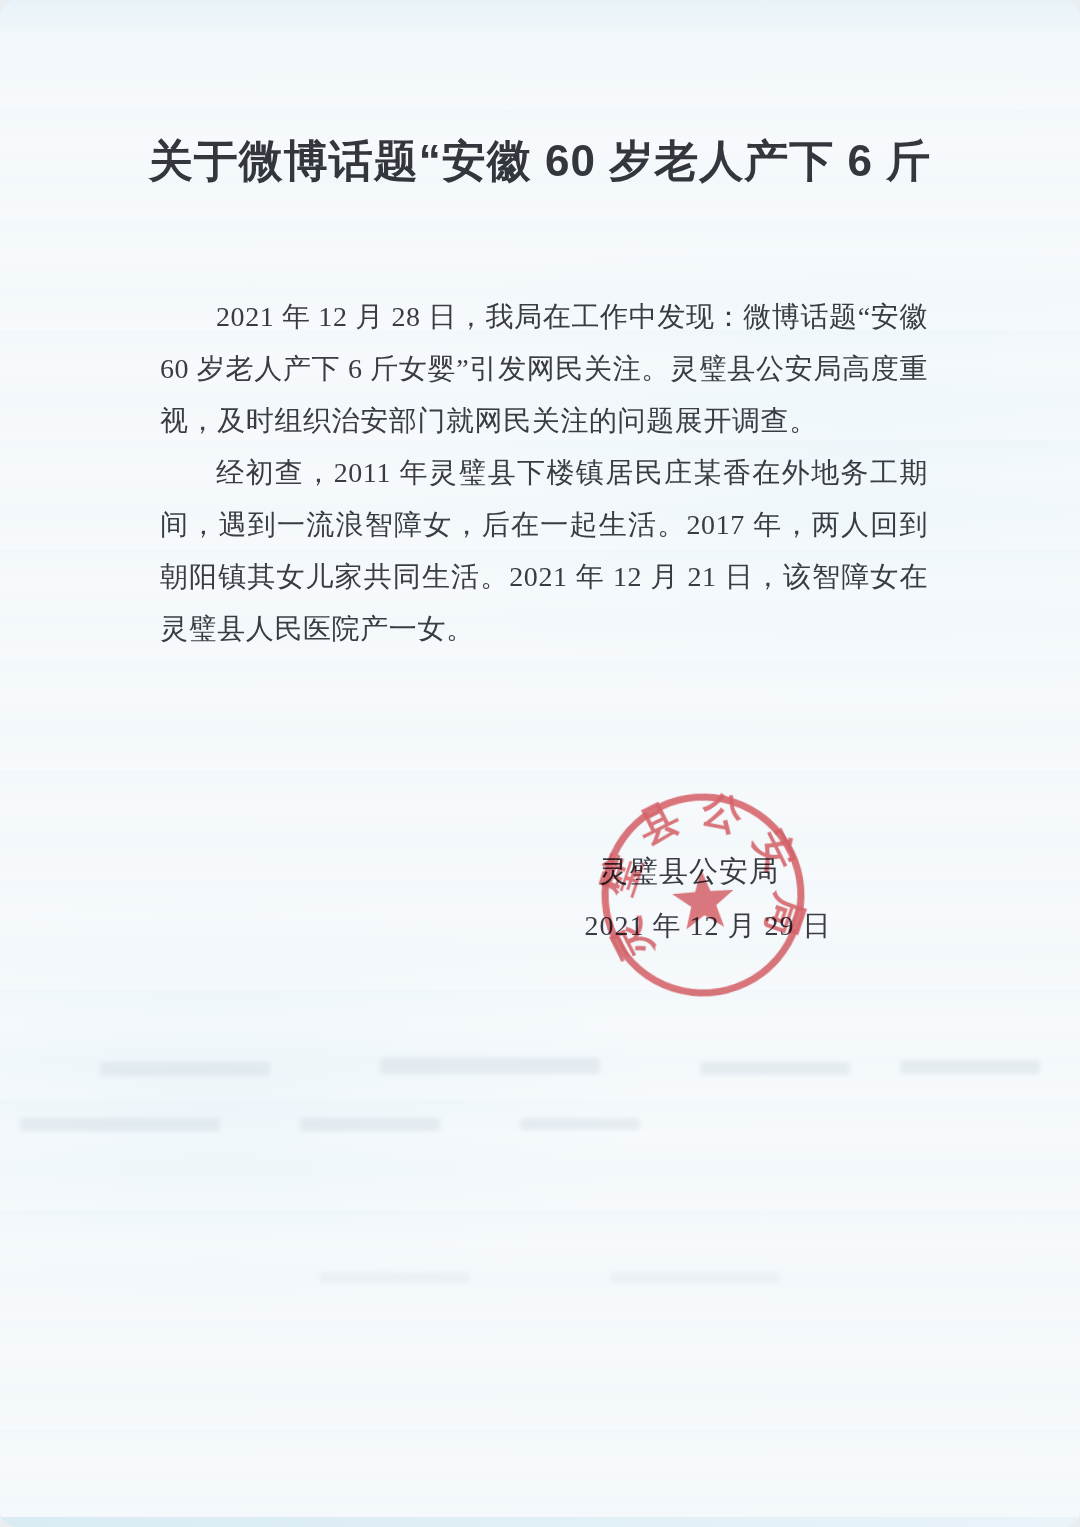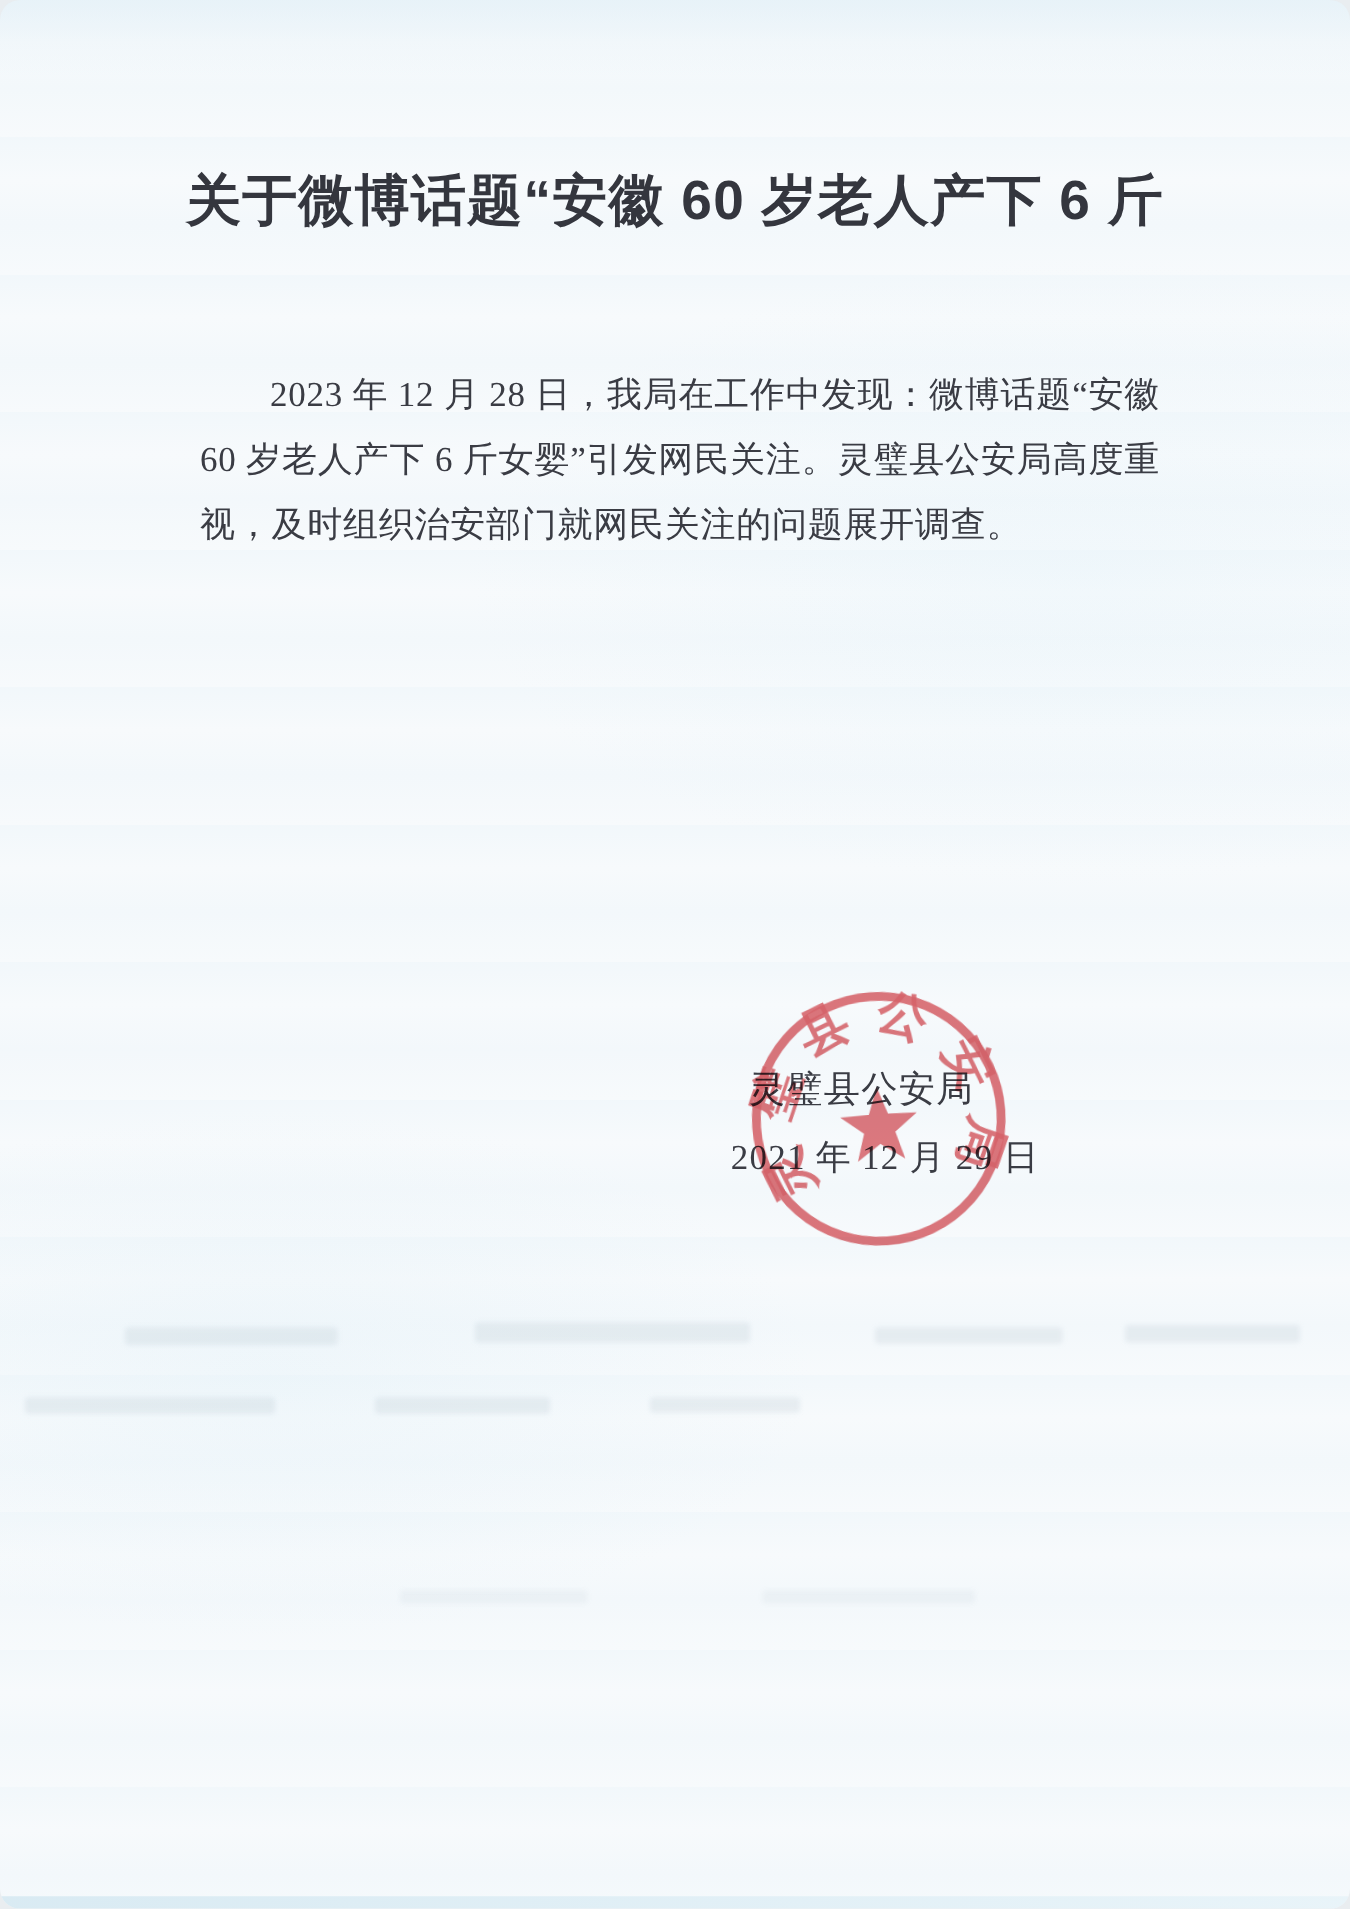--- a/index.html
+++ b/index.html
@@ -97,21 +97,22 @@
 </head>
 <body>
 
 <div class="paper">
 
   <div class="title">
     <div>关于微博话题“安徽 60 岁老人产下 6 斤</div>
   </div>
 
   <div class="doc-body">
-    <p>2023 年 12 月 28 日，我局在工作中发现：微博话题“安徽 60 岁老人产下 6 斤女婴”引发网民关注。灵璧县公安局高度重视，及时组织治安部门就网民关注的问题展开调查。</p>
+    <p>2021 年 12 月 28 日，我局在工作中发现：微博话题“安徽 60 岁老人产下 6 斤女婴”引发网民关注。灵璧县公安局高度重视，及时组织治安部门就网民关注的问题展开调查。</p>
+    <p>经初查，2011 年灵璧县下楼镇居民庄某香在外地务工期间，遇到一流浪智障女，后在一起生活。2017 年，两人回到朝阳镇其女儿家共同生活。2021 年 12 月 21 日，该智障女在灵璧县人民医院产一女。</p>
   </div>
 
   <div class="sig-issuer">灵璧县公安局</div>
   <div class="sig-date">2021 年 12 月 29 日</div>
 
   <div class="seal">
     <svg width="212" height="212" viewBox="0 0 210 210">
       <circle cx="105" cy="105" r="97" fill="none" stroke-width="7" stroke-opacity="0.88" stroke="#d9535a"></circle>
       <polygon points="105,80 112.6,101.5 135.4,102.1 117.4,116 123.8,137.9 105,125 86.2,137.9 92.6,116 74.6,102.1 97.4,101.5" fill-opacity="0.86" fill="#d9535a"></polygon>
       <path id="sealArc" d="M 51.4,150 A 70,70 0 1 1 158.6,150" fill="none"></path>

